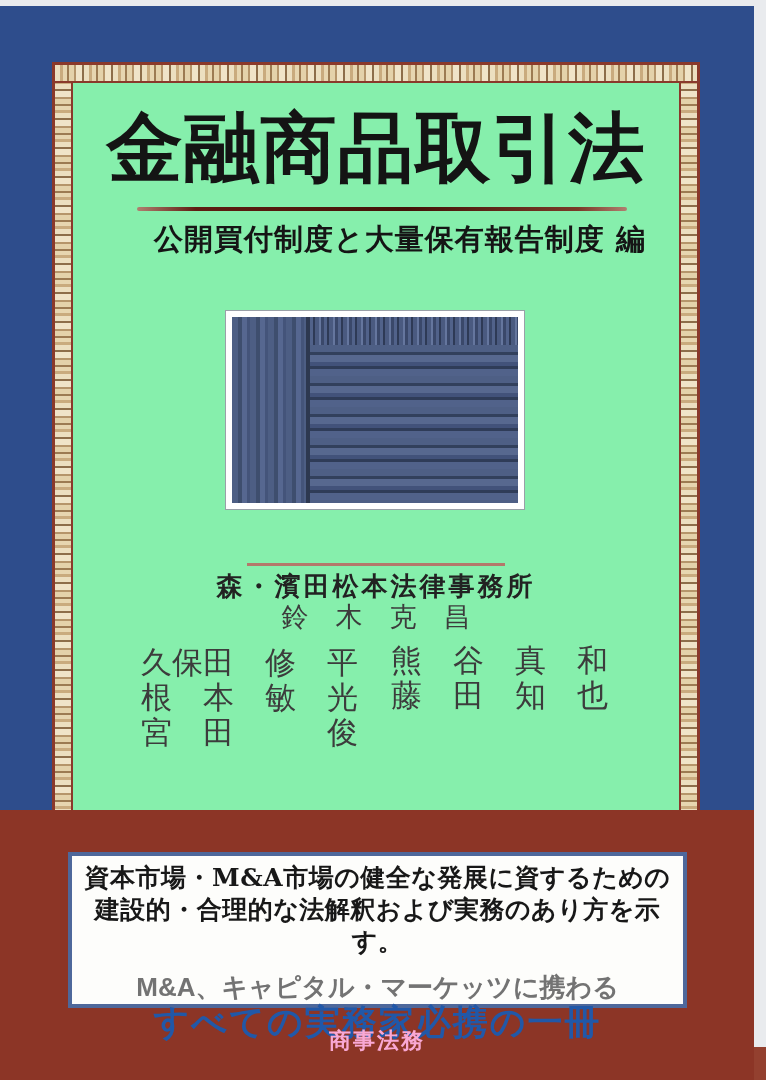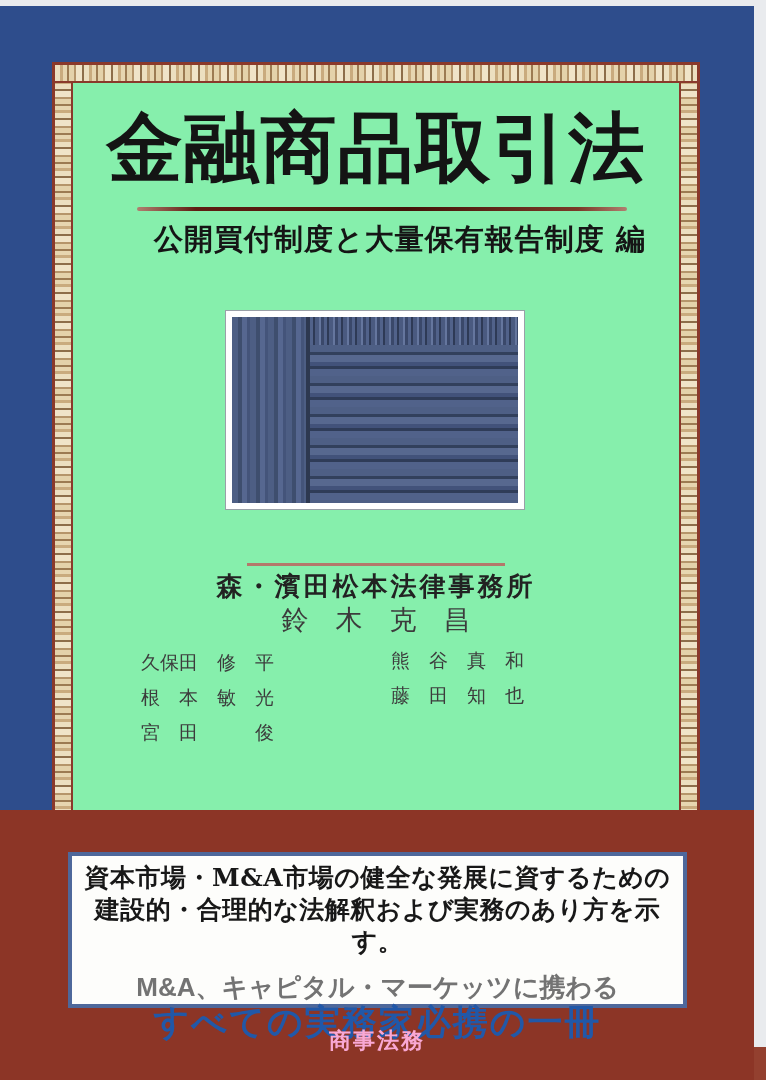--- a/index.html
+++ b/index.html
@@ -75,24 +75,24 @@
   .law-firm{
     position:absolute;left:0;right:0;top:460px;text-align:center;
     font-weight:bold;font-size:26px;line-height:32px;color:#222;letter-spacing:3px;margin-top:45px;
   }
   .firm-underline{
     position:absolute;left:192px;top:498px;width:258px;height:3px;background:#b4786a;
   }
 
   .author-lead{
     position:absolute;left:0;right:0;top:538px;text-align:center;
-    font-size:27px;line-height:33px;color:#3c3c3c;
+    font-size:27px;line-height:33px;color:#3c3c3c;font-family:Liberation Mono, monospace;
   }
   .authors-left,.authors-right{
-    position:absolute;top:580px;font-size:19px;line-height:35px;color:#3c3c3c;
+    position:absolute;top:580px;font-size:31px;line-height:35px;color:#3c3c3c;
   }
   .authors-left{left:86px;}
   .authors-right{left:336px;font-family:Liberation Mono, monospace;}
   .author-row{white-space:pre;}
 
   
   .tagline-box{
     position:absolute;left:68px;top:42px;width:619px;height:156px;
     background:#fdfdfb;border:4px solid #4e689b;box-sizing:border-box;
     text-align:center;padding-top:6px;

